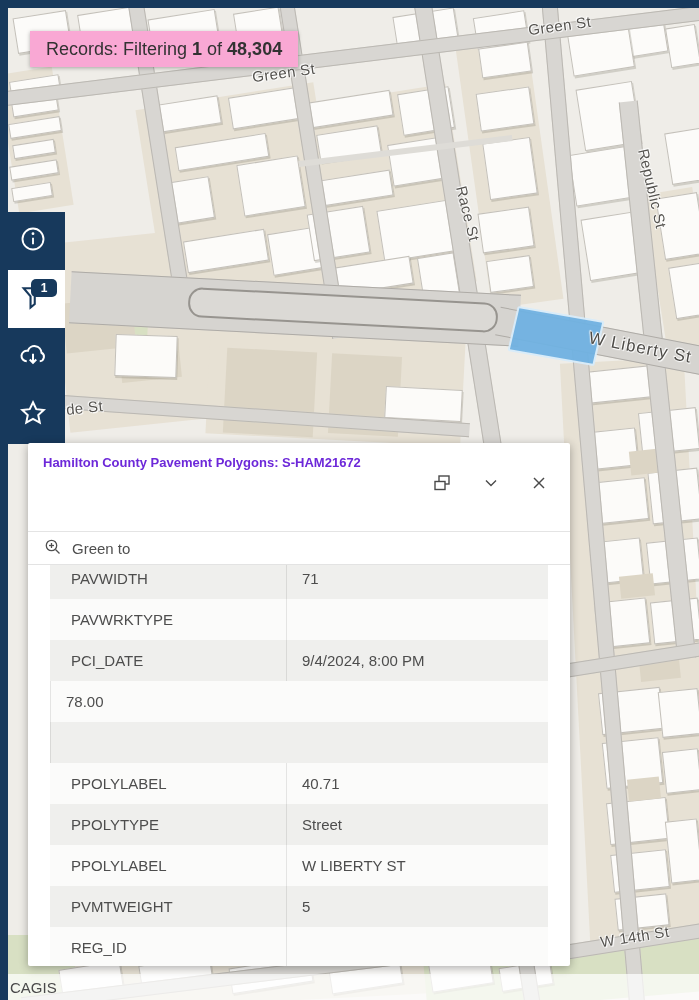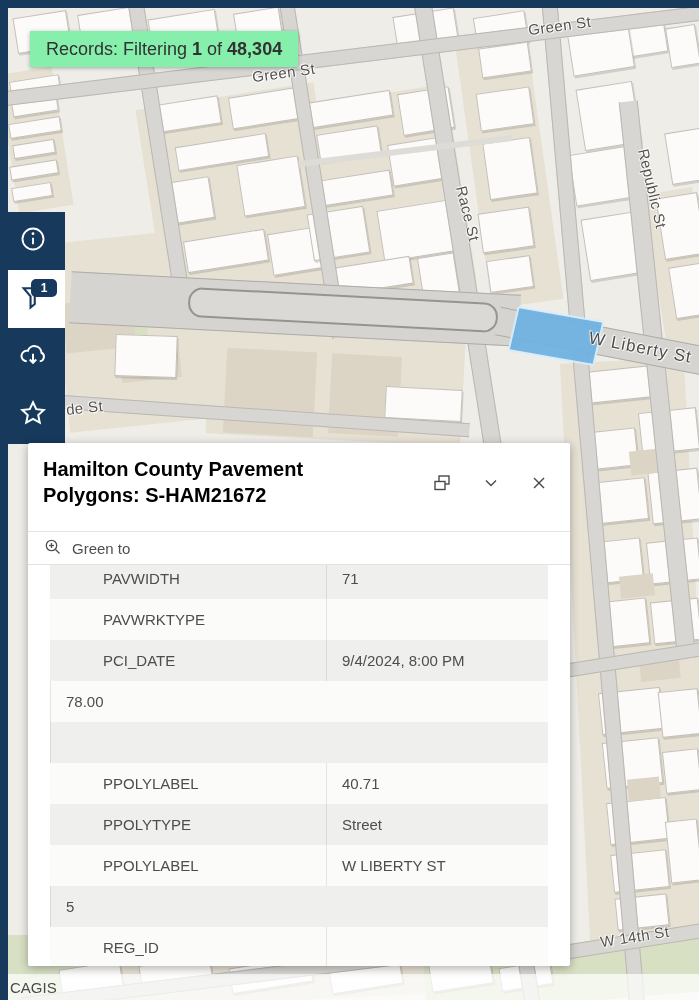--- a/index.html
+++ b/index.html
@@ -22,52 +22,52 @@
   .st-h{border-top:1px solid #bbb8b2;border-bottom:1px solid #bbb8b2;}
   .alley{position:absolute;background:#dedcd7;}
   .liberty{position:absolute;background:#d6d4d0;border-top:1.5px solid #aeaba6;border-bottom:1.5px solid #aeaba6;}
   .median{position:absolute;background:#dbd9d5;border:2px solid #97948f;border-radius:14px;}
   .sel-poly{position:absolute;background:#70b2e2;border:2px solid #d8ecfa;border-radius:2px;opacity:.95;}
   .mlabel{position:absolute;color:#55534f;font-size:15px;white-space:nowrap;letter-spacing:.4px;
           text-shadow:0 0 2px #fff,0 0 2px #fff,1px 1px 1px #fff,-1px -1px 1px #fff;}
   .mlabel.big{font-size:17px;color:#4e4c48;letter-spacing:1px;}
 
   
-  .records{position:absolute;left:30px;top:31px;height:36px;z-index:30;background:#86efac;
+  .records{position:absolute;left:30px;top:31px;height:36px;z-index:30;background:#f9a8d4;
            box-shadow:0 1px 4px rgba(0,0,0,.3);display:flex;align-items:center;
            padding:0 16px;font-size:18px;color:#323232;white-space:pre;}
   .records b{font-weight:700;}
 
   
   #sidebar{position:absolute;left:0;top:212px;width:65px;z-index:40;background:#17395c;}
   .sb-btn{width:65px;height:58px;display:flex;align-items:center;justify-content:center;
           color:#ffffff;position:relative;cursor:pointer;}
   .sb-btn.active{background:#ffffff;color:#17395c;}
   .sb-badge{position:absolute;top:9px;right:8px;min-width:20px;height:18px;background:#17395c;
             color:#fff;font-size:12px;font-weight:700;border-radius:5px;display:flex;
             align-items:center;justify-content:center;padding:0 3px;}
 
   
   #popup{position:absolute;left:28px;top:443px;width:542px;height:523px;background:#fff;
          z-index:50;box-shadow:0 2px 10px rgba(0,0,0,.32);border-radius:2px;overflow:hidden;
          display:flex;flex-direction:column;}
   .pp-header{flex:0 0 88px;display:flex;align-items:flex-start;}
-  .pp-title{font-size:20px;font-weight:700;color:#000000;line-height:26px;
-            padding:13px 0 0 15px;width:350px;}
+  .pp-title{font-size:13px;font-weight:700;color:#6d28d9;line-height:26px;
+            padding:7px 0 0 15px;width:350px;}
   .pp-actions{margin-left:auto;display:flex;align-items:center;gap:30px;padding:30px 22px 0 0;color:#4a4a4a;}
   .pp-actions .icn{cursor:pointer;display:flex;}
   .pp-zoomto{flex:0 0 32px;border-top:1px solid #e4e4e4;border-bottom:1px solid #e3e3e3;
              display:flex;align-items:center;gap:10px;padding-left:16px;color:#4f4f4f;
              font-size:15px;cursor:pointer;}
   .pp-table{flex:1 1 auto;overflow:hidden;padding:0 22px;}
   .pp-row{height:41px;display:flex;align-items:center;font-size:15px;color:#4d4d4d;}
   .pp-row:nth-child(odd){background:#efefed;}
   .pp-row:nth-child(even){background:#fbfbfa;}
   .pp-row:first-child{margin-top:-7px;}
-  .pp-field{width:236px;padding-left:13px;box-sizing:border-box;margin-left:40px;}
+  .pp-field{width:236px;padding-left:21px;box-sizing:border-box;}
   .pp-value{flex:1;padding-left:15px;border-left:1px solid rgba(0,0,0,.09);height:100%;
             display:flex;align-items:center;}
 
   
   #attrib{position:absolute;left:0;bottom:0;width:699px;height:26px;background:rgba(255,255,255,.72);
           z-index:20;display:flex;align-items:center;padding-left:10px;box-sizing:border-box;
           font-size:15px;color:#4a4a4a;}
 </style>
 </head>
 <body>
@@ -297,20 +297,21 @@
       </div>
     <div class="pp-row">
         <span class="pp-field">PPOLYTYPE</span>
         <span class="pp-value">Street</span>
       </div>
     <div class="pp-row">
         <span class="pp-field">PPOLYLABEL</span>
         <span class="pp-value">W LIBERTY ST</span>
       </div>
     <div class="pp-row">
+        <span class="pp-field">PVMTWEIGHT</span>
         <span class="pp-value">5</span>
       </div>
     <div class="pp-row">
         <span class="pp-field">REG_ID</span>
         <span class="pp-value"></span>
       </div>
   </div>
 </div>
 
 <div id="attrib">

